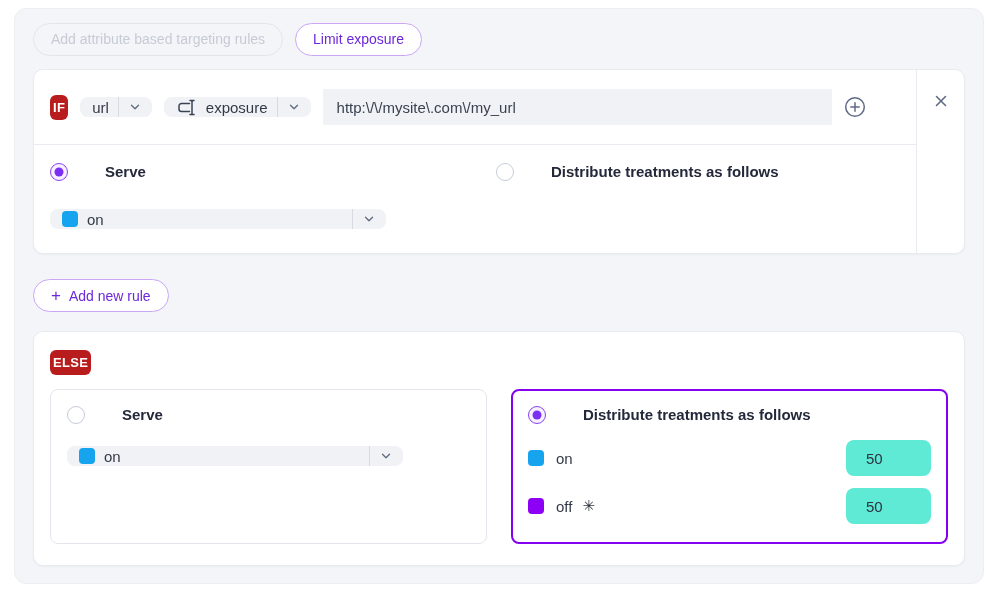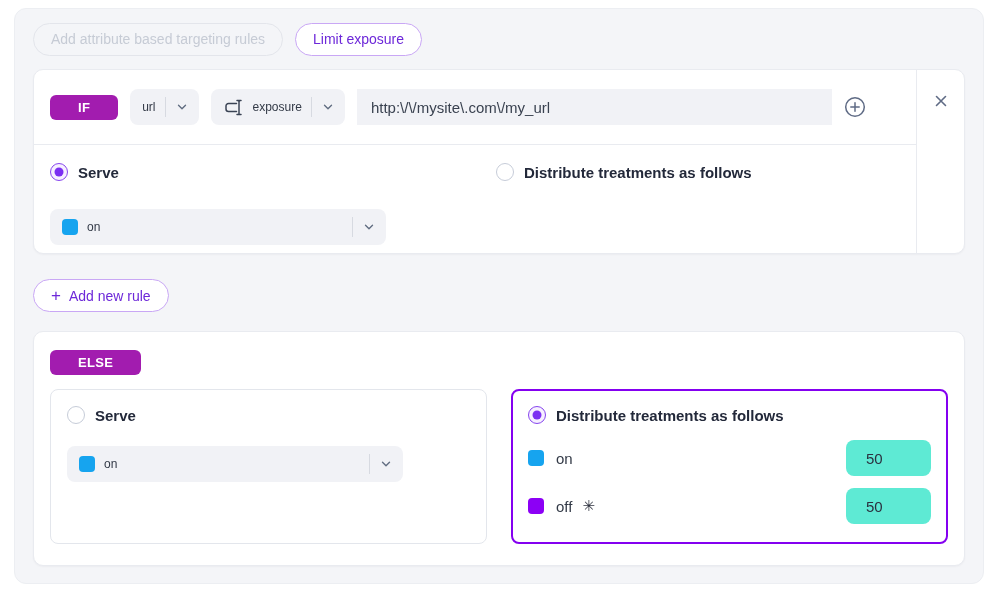--- a/index.html
+++ b/index.html
@@ -82,36 +82,36 @@
     padding-top: 24px;
   }
   .condition-row {
     height: 75px;
     display: flex; align-items: center;
     gap: 12px;
     padding: 0 50px 0 16px;
     border-bottom: 1px solid #e9ebf0;
   }
   .badge {
-    background: #a21caf;
+    background: #b91c1c;
     color: #ffffff;
     font-size: 13px; font-weight: 700;
     letter-spacing: 0.3px;
-    padding: 5px 28px;
+    padding: 5px 3px;
     border-radius: 6px;
     display: inline-block;
   }
   .select {
     background: #f1f2f6;
     border-radius: 8px;
-    height: 36px;
+    height: 20px;
     display: inline-flex; align-items: center;
     padding: 0 10px 0 12px;
     gap: 9px;
-    font-size: 12px;
+    font-size: 15px;
     color: #333a47;
     cursor: pointer;
     flex: none;
   }
   .vdiv { width: 1px; height: 20px; background: #d7dae1; }
   .value-input {
     flex: 1;
     min-width: 0;
     height: 36px;
     background: #f1f2f6;
@@ -119,21 +119,21 @@
     border-radius: 0;
     padding: 0 14px;
     font-family: inherit;
     font-size: 15px;
     color: #3a4250;
     outline: none;
   }
   .icon-btn { display: inline-flex; cursor: pointer; flex: none; }
   .serve-section { padding: 18px 16px 0; position: relative; }
   .radio-row { position: relative; height: 20px; }
-  .radio-option { display: inline-flex; align-items: center; cursor: pointer; }
+  .radio-option { display: inline-flex; cursor: pointer; gap: 27px; }
   .radio-option.abs { position: absolute; left: 446px; top: 0; }
   .radio {
     width: 18px; height: 18px;
     border-radius: 50%;
     border: 1px solid #c6ccd8;
     background: #ffffff;
     position: relative;
     flex: none;
   }
   .radio.checked { border: 1.5px solid #8745ee; background: #f6f0ff; }

